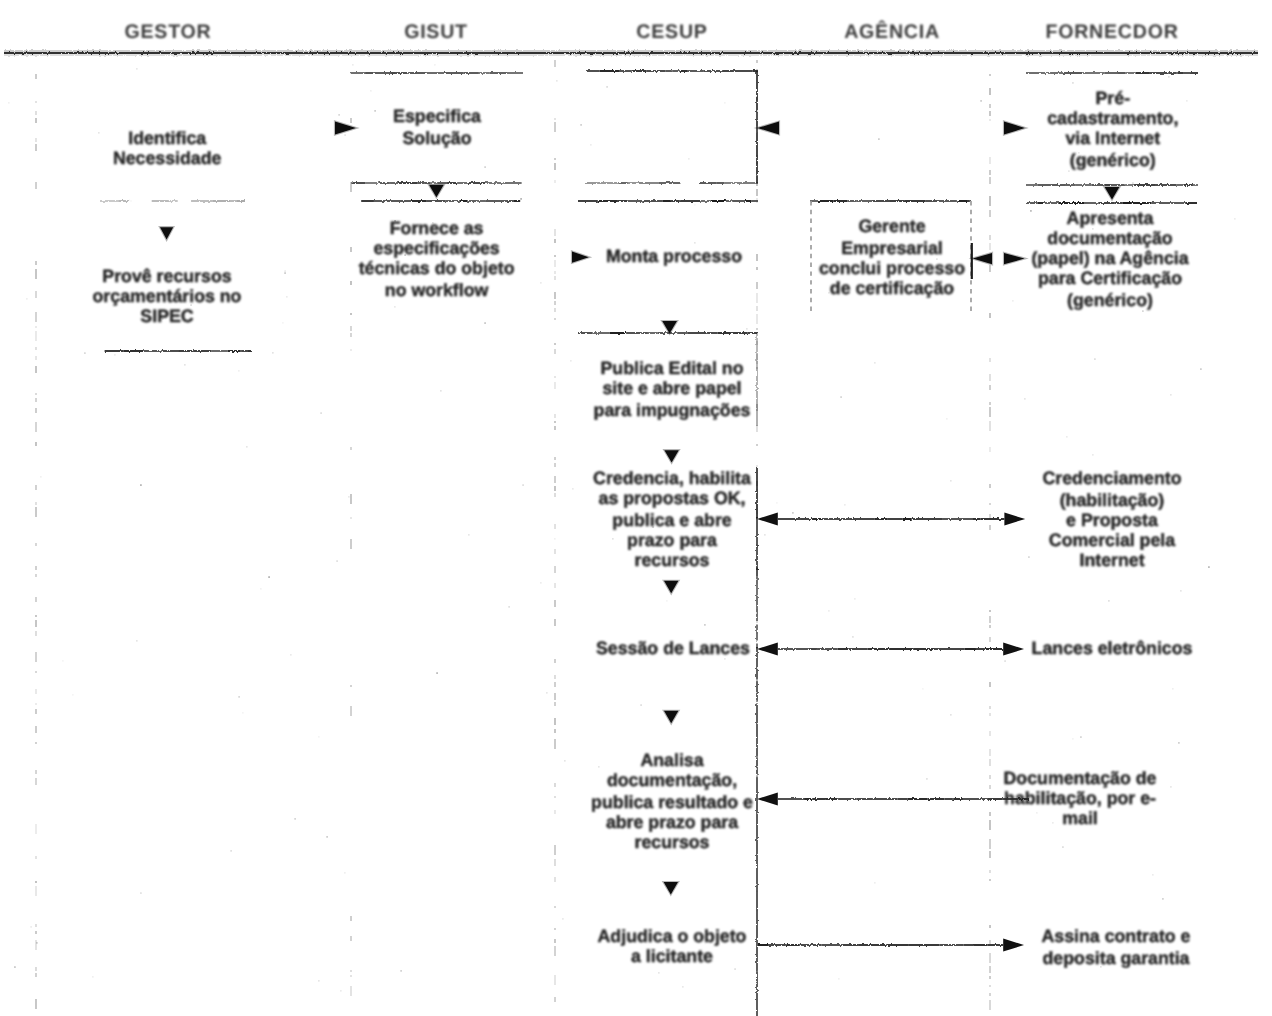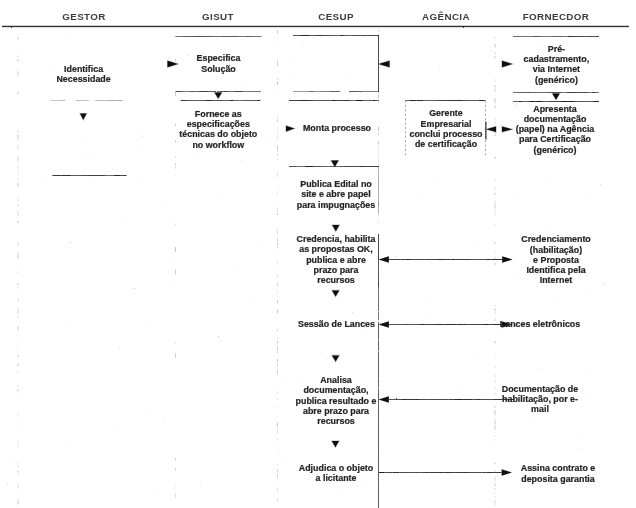--- a/index.html
+++ b/index.html
@@ -796,20 +796,25 @@
 </svg>
   <div class="col-head" style="left:84px;top:10.8px">GESTOR</div>
   <div class="col-head" style="left:218px;top:10.8px">GISUT</div>
   <div class="col-head" style="left:336px;top:10.8px">CESUP</div>
   <div class="col-head" style="left:446px;top:10.8px">AGÊNCIA</div>
   <div class="col-head" style="left:556px;top:10.8px">FORNECDOR</div>
   <div class="node" style="left:83.6px;top:63.7px">
       <i>Identifica</i>
       <i>Necessidade</i>
     </div>
+  <div class="node" style="left:83.5px;top:132.7px">
+      <i>Provê recursos</i>
+      <i>orçamentários no</i>
+      <i>SIPEC</i>
+    </div>
   <div class="node" style="left:218.5px;top:53.4px">
       <i>Especifica</i>
       <i>Solução</i>
     </div>
   <div class="node" style="left:218.3px;top:108.9px">
       <i>Fornece as</i>
       <i>especificações</i>
       <i>técnicas do objeto</i>
       <i>no workflow</i>
     </div>
@@ -858,24 +863,24 @@
       <i>Apresenta</i>
       <i>documentação</i>
       <i>(papel) na Agência</i>
       <i>para Certificação</i>
       <i>(genérico)</i>
     </div>
   <div class="node" style="left:556px;top:234.4px">
       <i>Credenciamento</i>
       <i>(habilitação)</i>
       <i>e Proposta</i>
-      <i>Identifica pela</i>
+      <i>Comercial pela</i>
       <i>Internet</i>
     </div>
-  <div class="node" style="left:540px;top:319px">
+  <div class="node" style="left:556px;top:319px">
       <i>Lances eletrônicos</i>
     </div>
   <div class="node" style="left:540px;top:383.9px">
       <i>Documentação de</i>
       <i>habilitação, por e-</i>
       <i>mail</i>
     </div>
   <div class="node" style="left:558px;top:463.4px">
       <i>Assina contrato e</i>
       <i>deposita garantia</i>

